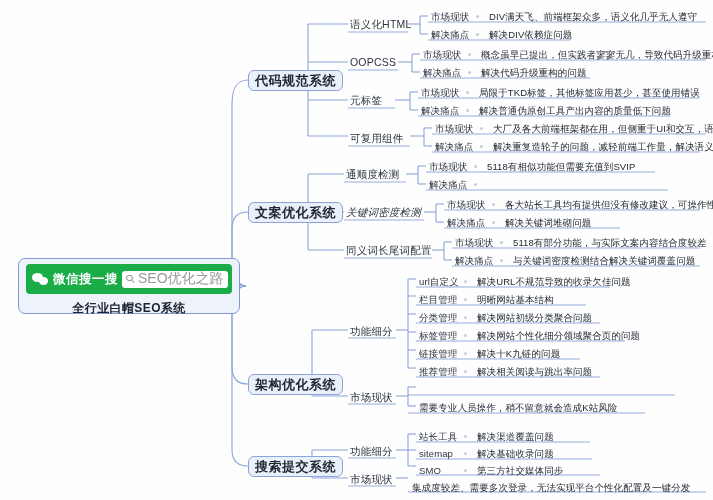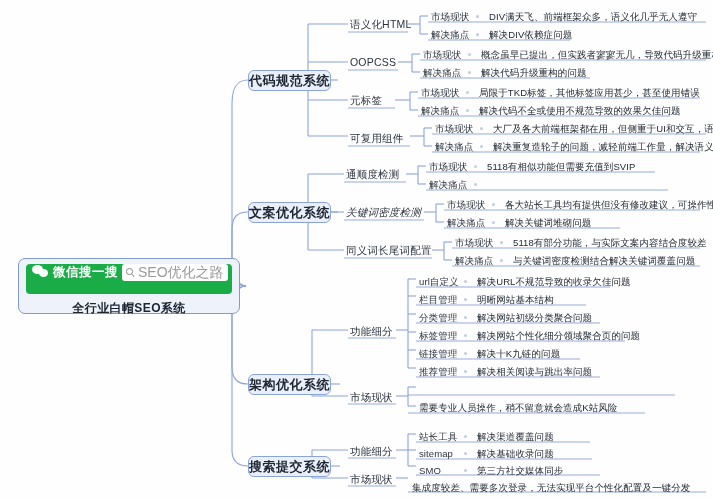--- a/index.html
+++ b/index.html
@@ -24,21 +24,21 @@
   #root-node {
     position: absolute;
     left: 18px; top: 258px;
     width: 222px; height: 56px;
     background: #eef2fa;
     border: 1.6px solid #7f9ad4;
     border-radius: 7px;
     padding: 5px 7px 4px 7px;
   }
   #wechat-bar {
-    display: flex; align-items: flex-start;
+    display: flex; align-items: center;
     background: #1aad47;
     border-radius: 4px;
     height: 30px;
     padding: 0 4px 0 6px;
   }
   #wechat-icon {
     width: 17px; height: 14px;
     position: relative; flex: none;
     margin-right: 4px;
   }
@@ -91,21 +91,21 @@
     border: 1.3px solid #8aa4d8;
     border-radius: 6px;
     font-size: 13px;
     font-weight: 700;
     color: #1f2733;
     letter-spacing: .5px;
     text-align: center;
     line-height: 19px;
     height: 21px;
     white-space: nowrap;
-    padding: 0 0;
+    padding: 0 6px;
   }
 
   
   .l2 {
     position: absolute;
     font-size: 10.5px;
     color: #2b3340;
     white-space: nowrap;
     line-height: 12px;
     letter-spacing: .2px;
@@ -322,21 +322,21 @@
   <div class="key" style="left:423px; top:67px;">解决痛点</div>
   <div class="dot" style="left:468px; top:71px;"></div>
   <div class="val" style="left:481px; top:67px;">解决代码升级重构的问题</div>
 
   <div class="key" style="left:421px; top:87px;">市场现状</div>
   <div class="dot" style="left:466px; top:91px;"></div>
   <div class="val" style="left:479px; top:87px;">局限于TKD标签，其他标签应用甚少，甚至使用错误</div>
 
   <div class="key" style="left:421px; top:105px;">解决痛点</div>
   <div class="dot" style="left:466px; top:109px;"></div>
-  <div class="val" style="left:479px; top:105px;">解决代码不全或使用不规范导致的效果欠佳问题</div>
+  <div class="val" style="left:479px; top:105px;">解决普通伪原创工具产出内容的质量低下问题</div>
 
   <div class="key" style="left:435px; top:123px;">市场现状</div>
   <div class="dot" style="left:480px; top:127px;"></div>
   <div class="val" style="left:493px; top:123px;">大厂及各大前端框架都在用，但侧重于UI和交互，语义化堪忧</div>
 
   <div class="key" style="left:435px; top:141px;">解决痛点</div>
   <div class="dot" style="left:480px; top:145px;"></div>
   <div class="val" style="left:493px; top:141px;">解决重复造轮子的问题，减轻前端工作量，解决语义化问题</div>
 
   <div class="l2" style="left:346px; top:168px;">通顺度检测</div>

